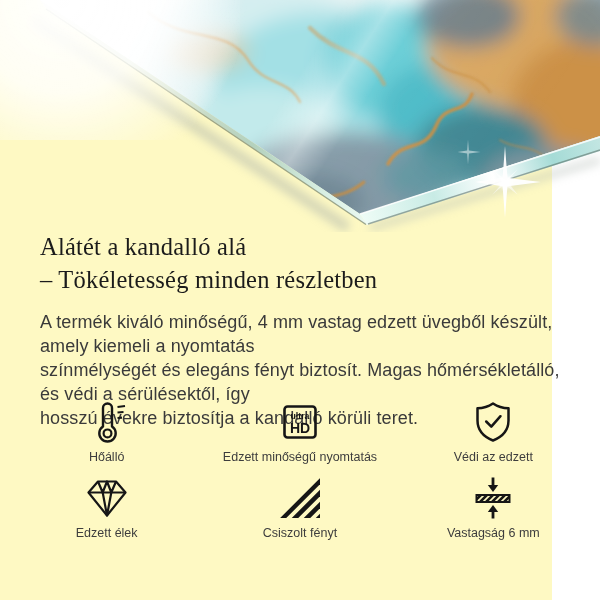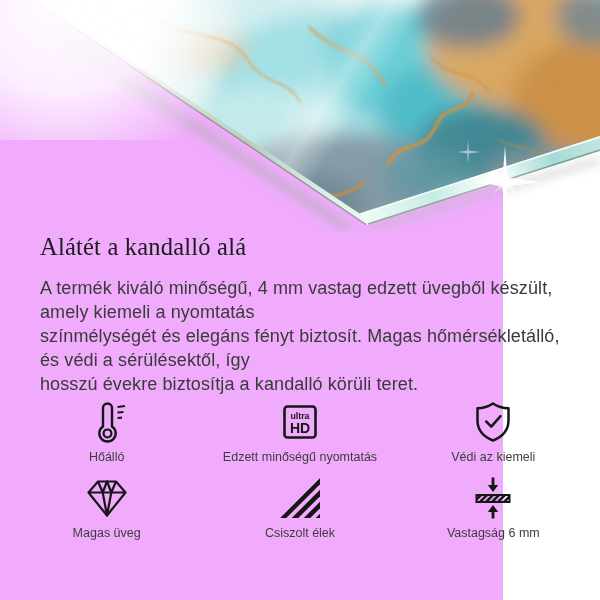--- a/index.html
+++ b/index.html
@@ -1,17 +1,17 @@
 <!DOCTYPE html>
 <html><head>
 <meta charset="utf-8">
 <style>
   html,body{margin:0;padding:0;background:#ffffff;}
   body{width:600px;height:600px;overflow:hidden;font-family:"Liberation Sans",sans-serif;}
-  .page{position:relative;width:503px;height:600px;background:#f0abfc;}
+  .page{position:relative;width:552px;height:600px;background:#fef9c3;}
 
   .hero{position:absolute;top:0;left:0;width:600px;height:232px;}
   .hero svg{display:block;}
 
   .content{position:absolute;top:230px;left:40px;width:530px;}
   h1.title{margin:0;font-family:"Liberation Serif","DejaVu Serif",serif;font-weight:400;
     font-size:24.5px;line-height:1.36;color:#1b1b1b;letter-spacing:.2px;}
   .h-line{display:block;}
   .desc{margin:13px 0 0 0;font-size:18px;line-height:24px;color:#3a3a3a;
     white-space:pre-line;max-width:530px;letter-spacing:.1px;}
@@ -130,20 +130,21 @@
       </g>
       <g transform="translate(468,152) scale(0.35)" opacity="0.5">
         <path d="M0,-36 L2.4,-4.2 L36,0 L2.4,4.2 L0,36 L-2.4,4.2 L-30,0 L-2.4,-4.2 Z" fill="#ffffff"></path>
       </g>
     </svg>
   </div>
 
   <div class="content">
     <h1 class="title">
       <span class="h-line">Alátét a kandalló alá</span>
+      <span class="h-line">– Tökéletesség minden részletben</span>
     </h1>
     <p class="desc">A termék kiváló minőségű, 4 mm vastag edzett üvegből készült, amely kiemeli a nyomtatás
 színmélységét és elegáns fényt biztosít. Magas hőmérsékletálló, és védi a sérülésektől, így
 hosszú évekre biztosítja a kandalló körüli teret.</p>
   </div>
 
   <div class="features">
 
     <div class="feature">
       <div class="icon-wrap">
@@ -173,54 +174,54 @@
 
     <div class="feature">
       <div class="icon-wrap">
         <svg class="ficon" width="46" height="46" viewBox="0 0 46 46">
           <g stroke="#161616" fill="none" stroke-linejoin="round">
             <path d="M23,4.5 C28,7.8 33,9.2 38.5,9.3 L38.5,21.5 C38.5,30.8 32.8,37.6 23,41.5 C13.2,37.6 7.5,30.8 7.5,21.5 L7.5,9.3 C13,9.2 18,7.8 23,4.5 Z" stroke-width="2.5"></path>
             <path d="M16.2,22.5 L21.3,27.6 L30.5,17.2" stroke-width="2.5" stroke-linecap="round"></path>
           </g>
         </svg>
       </div>
-      <div class="label">Védi az kiemeli</div>
+      <div class="label">Védi az edzett</div>
     </div>
 
     <div class="feature">
       <div class="icon-wrap">
         <svg class="ficon" width="46" height="46" viewBox="0 0 46 46">
           <g stroke="#161616" fill="none" stroke-width="2.2" stroke-linejoin="round">
             <path d="M14,6.5 L32,6.5 L41.5,17.5 L23,40.5 L4.5,17.5 Z"></path>
             <path d="M4.5,17.5 L41.5,17.5"></path>
             <path d="M14,6.5 L18.7,17.5 L23,6.5 L27.3,17.5 L32,6.5"></path>
             <path d="M18.7,17.5 L23,40.5 L27.3,17.5"></path>
           </g>
         </svg>
       </div>
-      <div class="label">Magas üveg</div>
+      <div class="label">Edzett élek</div>
     </div>
 
     <div class="feature">
       <div class="icon-wrap">
         <svg class="ficon" width="46" height="46" viewBox="0 0 46 46">
           <defs>
               <clipPath id="triClip">
                 <path d="M3,43 L43,3 L43,43 Z"></path>
               </clipPath>
             </defs>
           <g clip-path="url(#triClip)" stroke="#161616" stroke-width="4.6">
             <line x1="3" y1="46" x2="46" y2="3"></line>
             <line x1="15" y1="46" x2="46" y2="15"></line>
             <line x1="27" y1="46" x2="46" y2="27"></line>
             <line x1="39" y1="46" x2="46" y2="39"></line>
           </g>
         </svg>
       </div>
-      <div class="label">Csiszolt élek</div>
+      <div class="label">Csiszolt fényt</div>
     </div>
 
     <div class="feature">
       <div class="icon-wrap">
         <svg class="ficon" width="46" height="46" viewBox="0 0 46 46">
           <defs>
               <clipPath id="barClip">
                 <rect x="6.5" y="20" width="33" height="7"></rect>
               </clipPath>
             </defs>

